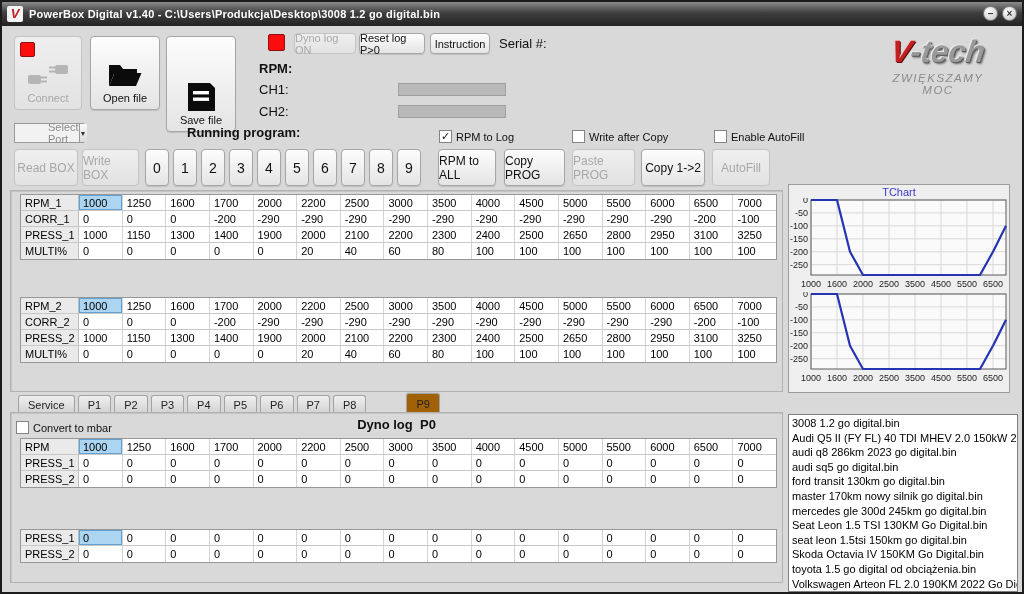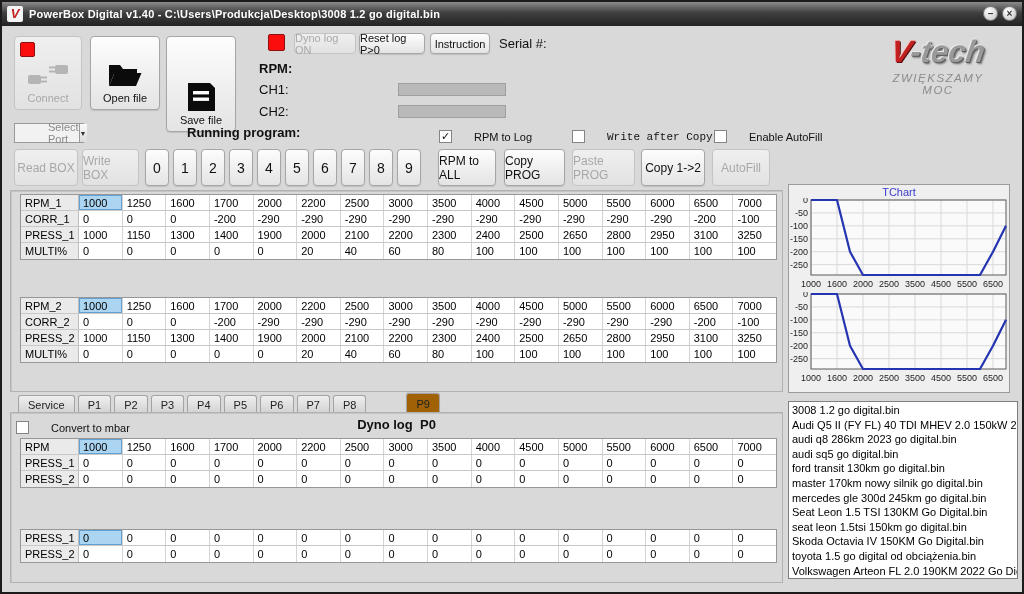--- a/index.html
+++ b/index.html
@@ -30,21 +30,21 @@
   
   #selectport{position:absolute;left:12px;top:121px;width:70px;height:20px;background:#f2f2f2;
     border:1px solid #9a9a9a;display:flex;align-items:center;box-sizing:border-box;}
   #selectport .sptext{flex:1;font-size:11px;color:#8a8a8a;padding-left:4px;margin-left:29px;}
   #selectport .sparrow{width:16px;height:100%;border-left:1px solid #9a9a9a;
     background:linear-gradient(#fafafa,#dcdcdc);font-size:7px;color:#333;display:flex;align-items:center;justify-content:center;}
   
   .cbwrap{position:absolute;display:flex;align-items:center;gap:4px;}
   .cb{width:13px;height:13px;background:#fff;border:1px solid #848484;font-size:11px;line-height:11px;
     text-align:center;color:#111;box-sizing:border-box;}
-  .cblabel{font-size:11px;color:#111;margin-left:18px;}
+  .cblabel{font-size:11px;color:#111;}
   
   .ptable{position:absolute;border:1px solid #979797;background:#fff;box-sizing:border-box;}
   .trow{display:flex;height:16px;border-bottom:1px solid #c8c8c8;box-sizing:border-box;}
   .trow:last-child{border-bottom:none;}
   .tcell{flex:1;border-right:1px solid #d4d4d4;font-size:11px;display:flex;align-items:center;
     padding-left:4px;background:#fff;color:#000;box-sizing:border-box;overflow:hidden;}
   .tcell:last-child{border-right:none;}
   .tlabel{flex:0 0 58px;background:#eaeaea;border-right:1px solid #bdbdbd;}
   .hl{background:#abd5f0;box-shadow:inset 0 0 0 1px #64a1d3;}
   
@@ -55,21 +55,21 @@
     border-bottom:none;border-radius:3px 3px 0 0;font-size:11px;color:#222;display:flex;align-items:center;box-sizing:border-box;}
   .tab.active{margin-left:37px;height:20px;background:#a16207;font-weight:normal;box-shadow:0 -1px 1px rgba(0,0,0,.08);}
   .dynotitle{position:absolute;left:8px;width:773px;text-align:center;font-size:13px;font-weight:bold;
     color:#101010;white-space:pre;}
   
   #chartpanel{position:absolute;left:786px;top:182px;width:222px;height:209px;background:#efefef;
     border:1px solid #9b9b9b;box-sizing:border-box;}
   #charttitle{position:absolute;left:0;right:0;top:1px;text-align:center;font-size:11px;color:#3a3acc;}
   .chartsvg{position:absolute;left:0;}
   
-  #filelist{position:absolute;left:786px;top:399px;width:230px;height:178px;background:#fff;
+  #filelist{position:absolute;left:786px;top:412px;width:230px;height:178px;background:#fff;
     border:1px solid #7f7f7f;box-sizing:border-box;overflow:hidden;padding:1px 0;}
   .fitem{font-size:11px;line-height:14.6px;color:#000;white-space:nowrap;padding:0 3px;overflow:hidden;}
   
   #brand{position:absolute;left:873px;top:32px;width:126px;text-align:center;}
   #brandname{font-size:31px;font-weight:bold;font-style:italic;transform:skewX(-8deg);
     color:#9a9a9a;text-shadow:-1px -1px 0 #eaeaea,1px 1px 0 #5a5a5a,2px 2px 2px #777;}
   #brandname .redv{color:#c32020;text-shadow:-1px -1px 0 #f0c9c9,1px 1px 0 #5a1010;}
   #tagline{font-size:11.5px;font-style:italic;color:#8b8b8b;letter-spacing:1.5px;margin-top:2px;}
   .iconimg{display:block;margin:0 auto 2px;}
 </style>
@@ -132,21 +132,21 @@
   <div id="selectport">
     <span class="sptext">Select Port</span>
     <span class="sparrow">▼</span>
   </div>
   <div class="lbl b" style="left:185px;top:123px;">Running program:</div>
 
   <div class="cbwrap" style="left:437px;top:128px;">
     <span class="cb on">✓</span>
     <span class="cblabel">RPM to Log</span>
   </div>
-  <div class="cbwrap" style="left:570px;top:128px;font-family:Liberation Mono, monospace;">
+  <div class="cbwrap" style="left:570px;top:128px;">
     <span class="cb"></span>
     <span class="cblabel">Write after Copy</span>
   </div>
   <div class="cbwrap" style="left:712px;top:128px;">
     <span class="cb"></span>
     <span class="cblabel">Enable AutoFill</span>
   </div>
 
   <div class="btn disabled" style="left:12px;top:147px;width:64px;height:37px;">Read BOX</div>
   <div class="btn disabled" style="left:80px;top:147px;width:57px;height:37px;">Write BOX</div>

